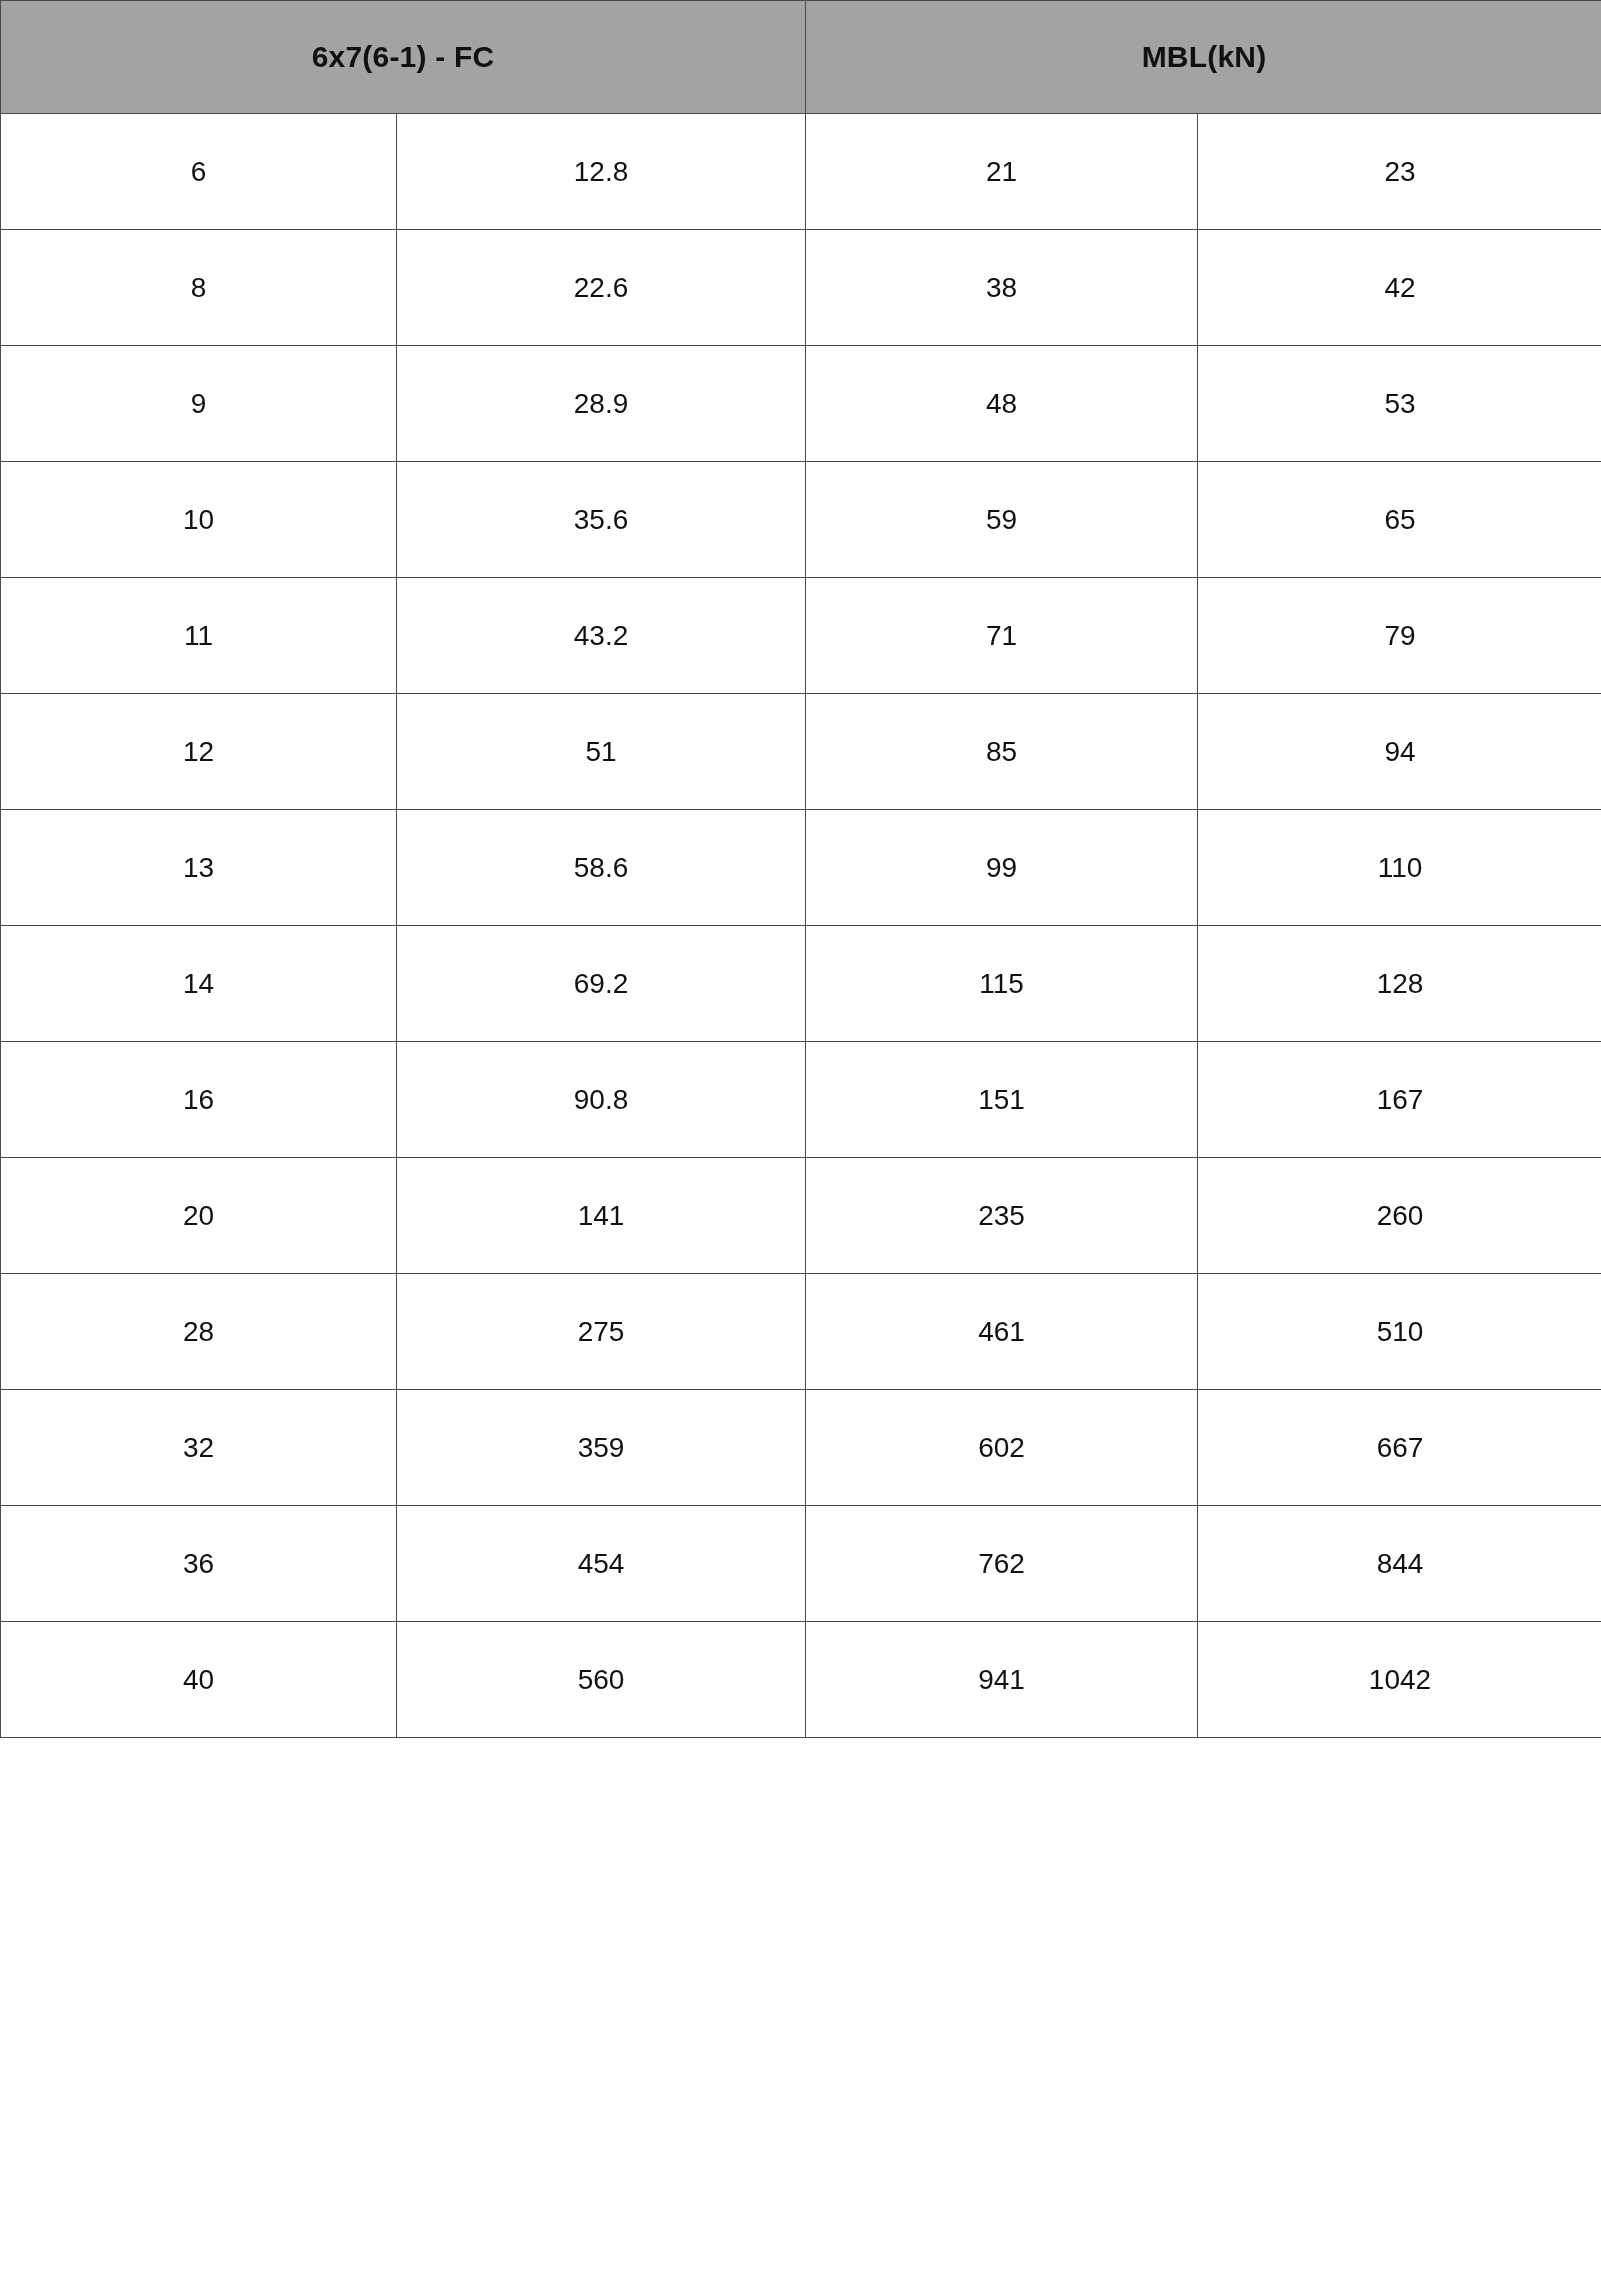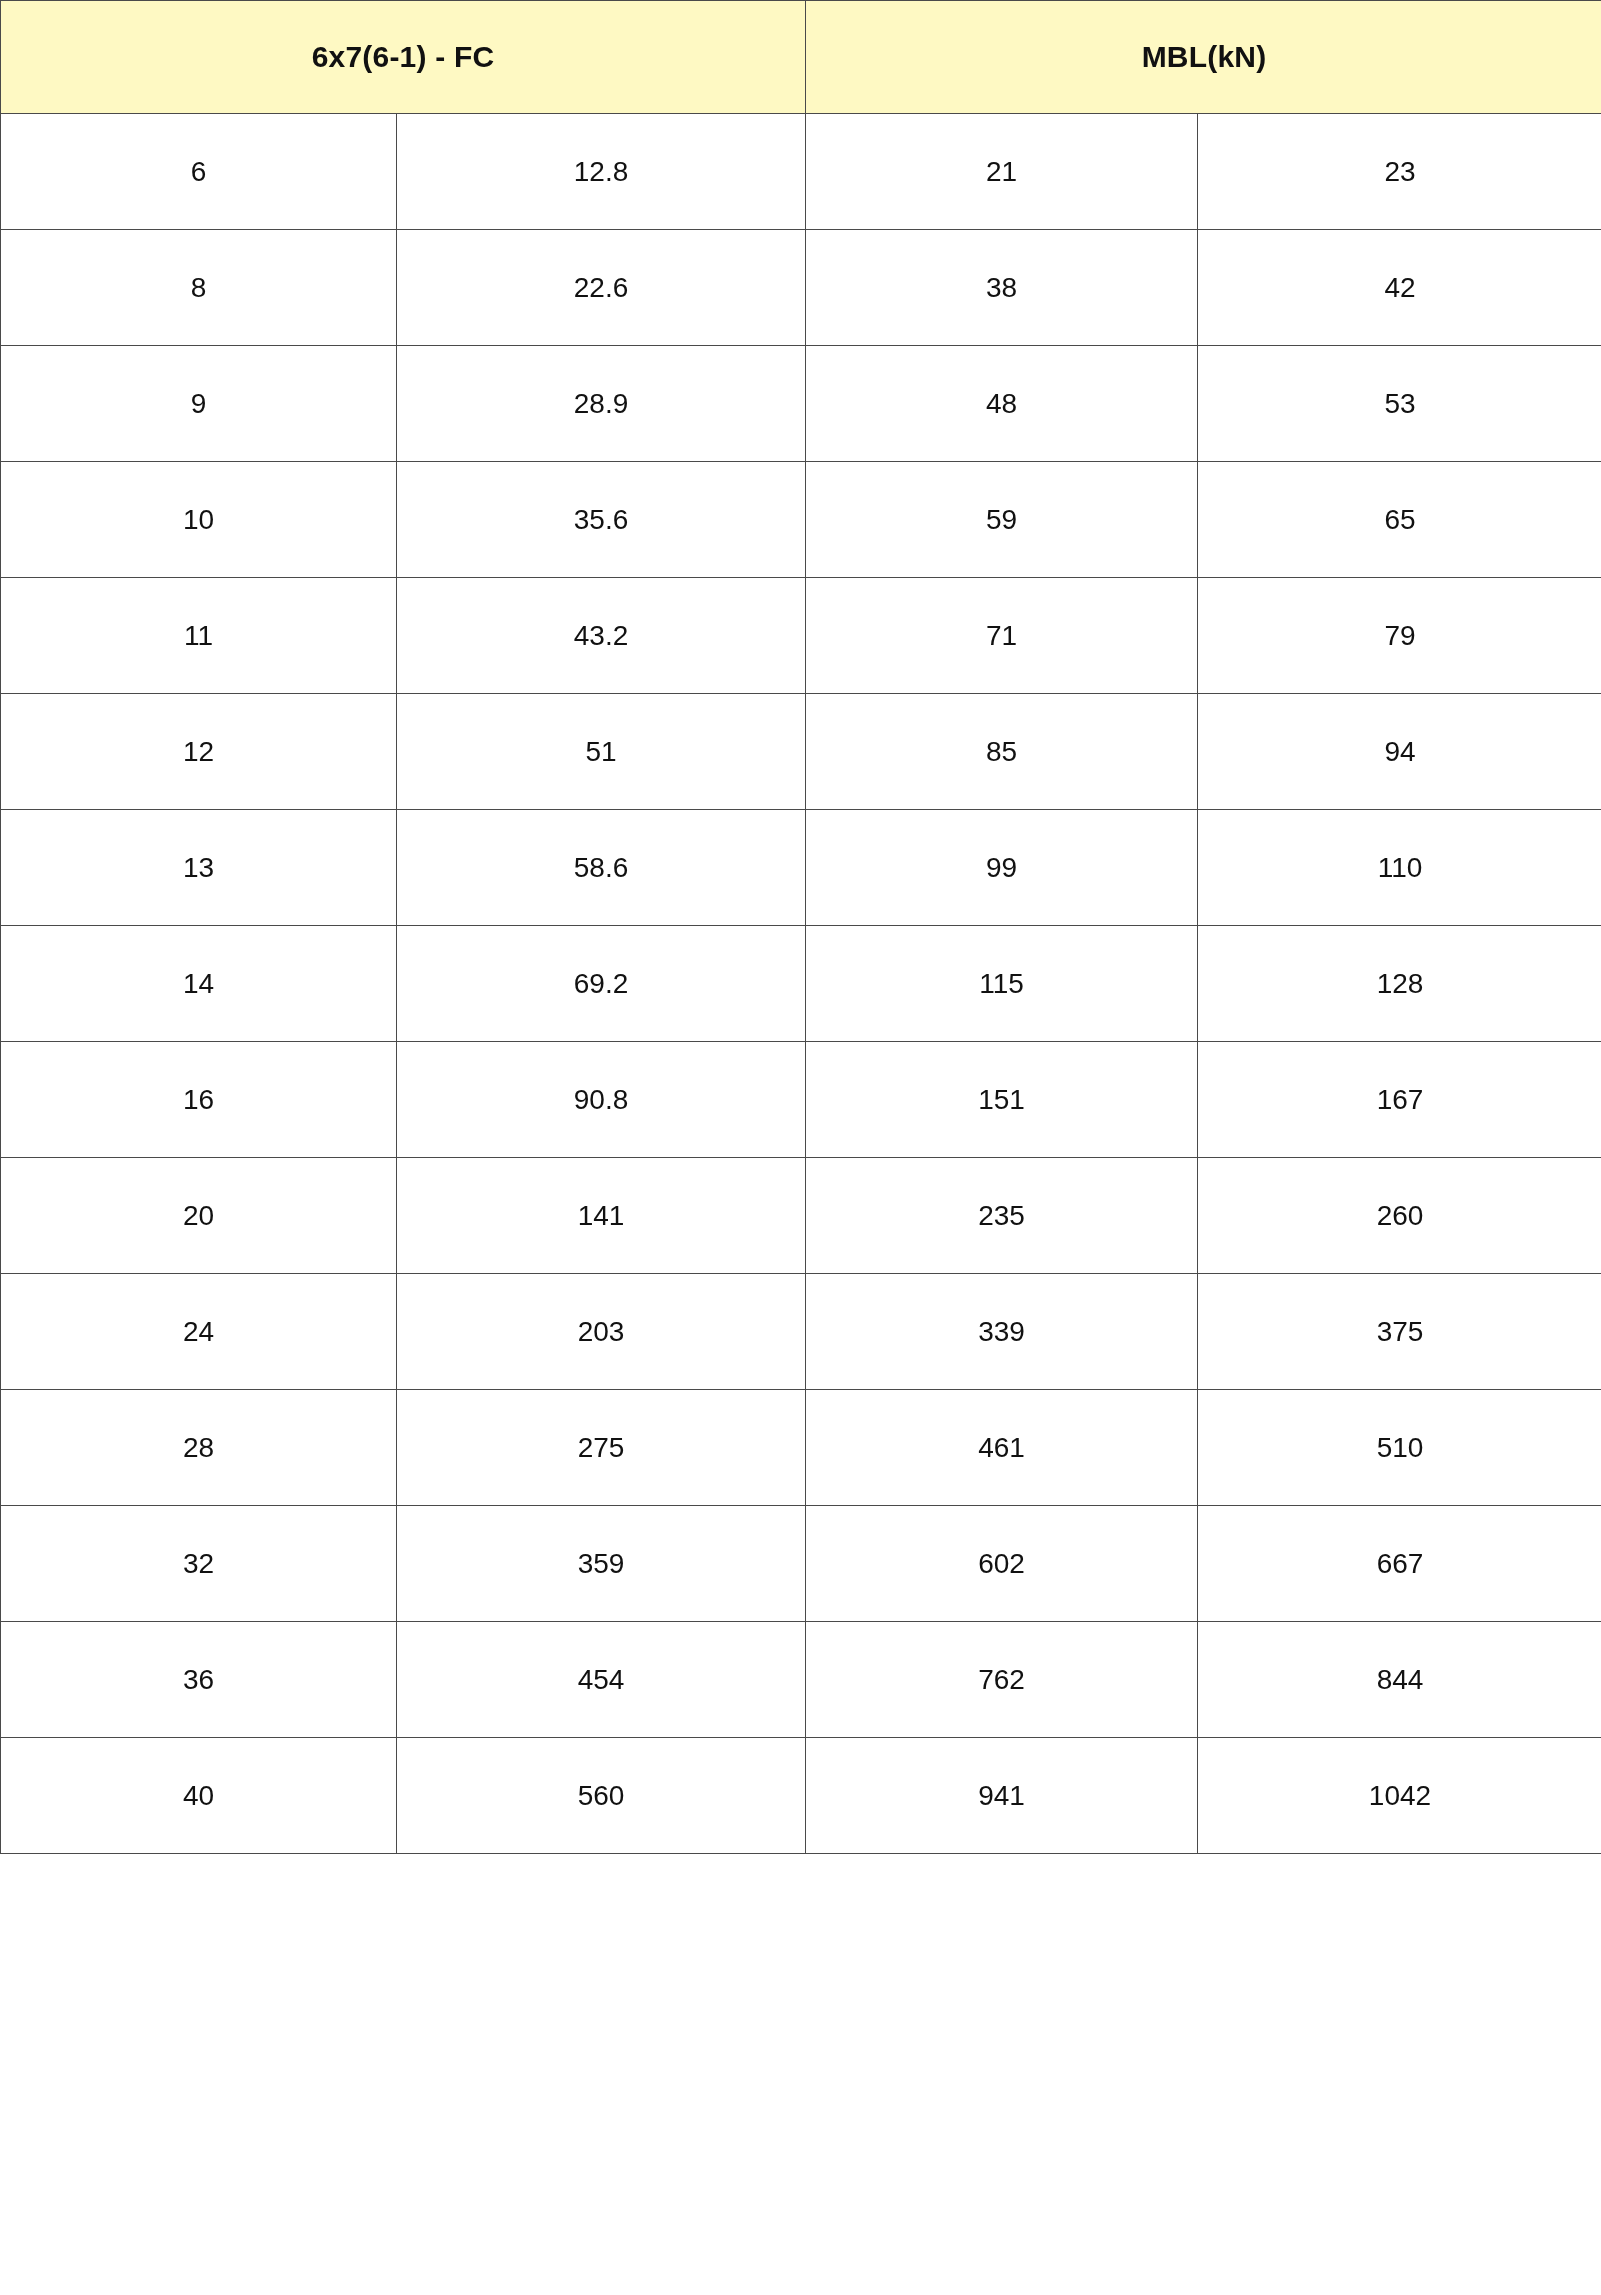--- a/index.html
+++ b/index.html
@@ -27,21 +27,21 @@
   table.spec col.c-mbl1   { width: 392px; }
   table.spec col.c-mbl2   { width: 405px; }
 
   table.spec th, table.spec td {
     border: 1.7px solid #4a4a4a;
     text-align: center;
     vertical-align: middle;
     color: #111111;
   }
   table.spec thead th {
-    background: #fef9c3;
+    background: #a3a3a3;
     font-weight: bold;
     font-size: 30px;
     height: 110px;
     letter-spacing: 0.2px;
   }
   table.spec thead tr.head-2 th {
     height: 96px;
     font-size: 29px;
   }
   table.spec tbody td {
@@ -123,26 +123,20 @@
         <td>151</td>
         <td>167</td>
       </tr>
       <tr>
         <td>20</td>
         <td>141</td>
         <td>235</td>
         <td>260</td>
       </tr>
       <tr>
-        <td>24</td>
-        <td>203</td>
-        <td>339</td>
-        <td>375</td>
-      </tr>
-      <tr>
         <td>28</td>
         <td>275</td>
         <td>461</td>
         <td>510</td>
       </tr>
       <tr>
         <td>32</td>
         <td>359</td>
         <td>602</td>
         <td>667</td>

